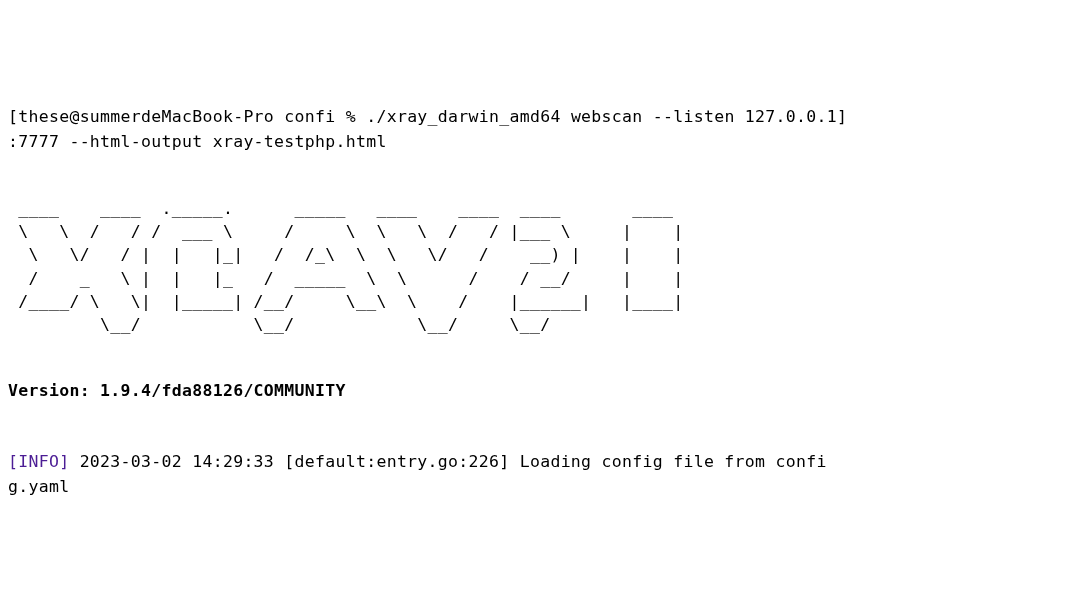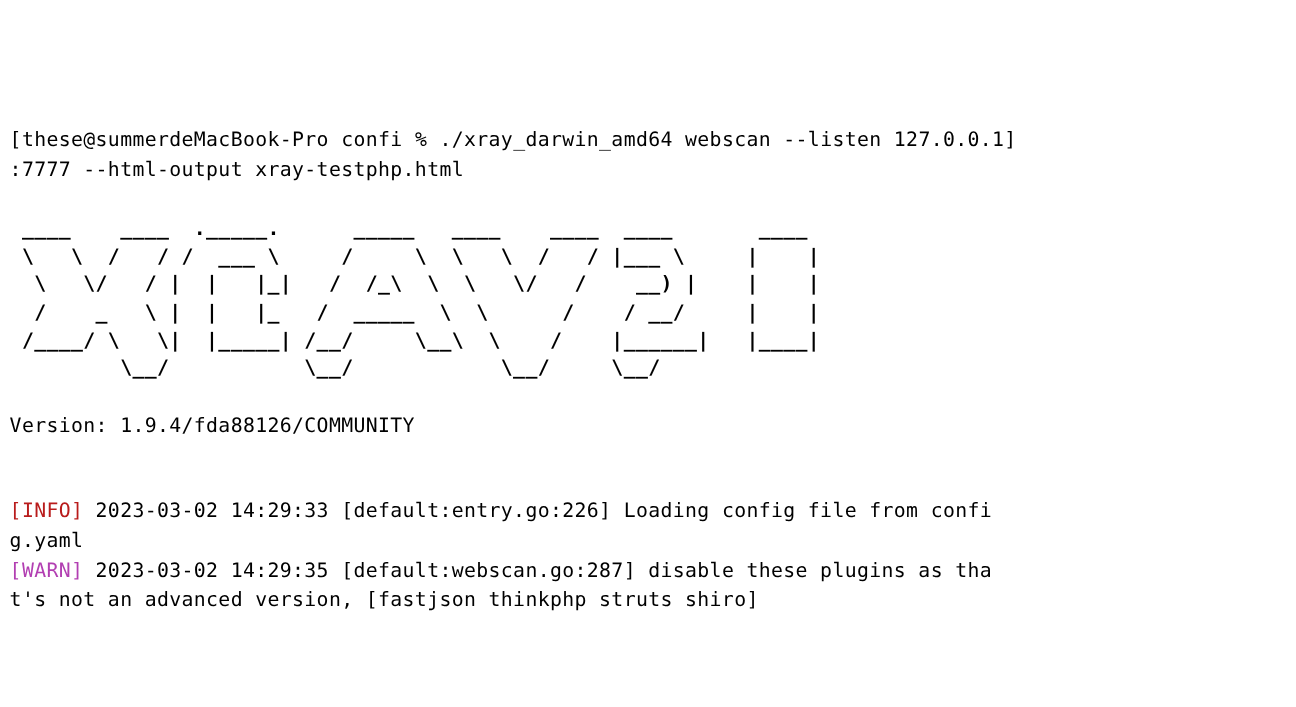--- a/index.html
+++ b/index.html
@@ -17,52 +17,53 @@
       letter-spacing: 0.3px;
       white-space: pre-wrap;
       word-break: break-all;
     }
     .prompt-line {
       font-weight: 500;
     }
     .ascii-art {
       white-space: pre;
       line-height: 1.4;
-      font-weight: 700;
+      margin-top: 18px;
+      font-weight: 400;
     }
     .version-line {
-      font-weight: 400;
+      margin-top: 18px;
+      font-weight: 700;
     }
     .log-block {
       margin-top: 22px;
     }
     .log-line {
       font-weight: 500;
     }
     .info-tag {
-      color: #b91c1c;
+      color: #4c1d95;
     }
     .warn-tag {
       color: #b23fb2;
     }
   </style>
 </head>
 <body>
 
 
 
 <div class="prompt-line"><span>[</span><span>these@summerdeMacBook-Pro</span> <span>confi</span> <span>%</span> <span>./xray_darwin_amd64 webscan --listen 127.0.0.1]
 :7777 --html-output xray-testphp.html</span></div>
 <div class="ascii-art"> ____    ____  ._____.      _____   ____    ____  ____       ____
  \   \  /   / /  ___ \     /     \  \   \  /   / |___ \     |    |
   \   \/   / |  |   |_|   /  /_\  \  \   \/   /    __) |    |    |
   /    _   \ |  |   |_   /  _____  \  \      /    / __/     |    |
  /____/ \   \|  |_____| /__/     \__\  \    /    |______|   |____|
          \__/           \__/            \__/     \__/</div>
 <div class="version-line">Version: 1.9.4/fda88126/COMMUNITY</div>
 <div class="log-block"><div class="log-line"><span class="info-tag">[INFO]</span><span> 2023-03-02 14:29:33 [default:entry.go:226] Loading config file from confi
-g.yaml</span></div><div class="log-line"><span class="warn-tag">[WARN]</span><span> 2023-03-02 14:29:35 [default:webscan.go:287] disable these plugins as tha
-t's not an advanced version, [fastjson thinkphp struts shiro]</span></div></div>
+g.yaml</span></div></div>
 
 
 
 
 
 
 </body></html>

